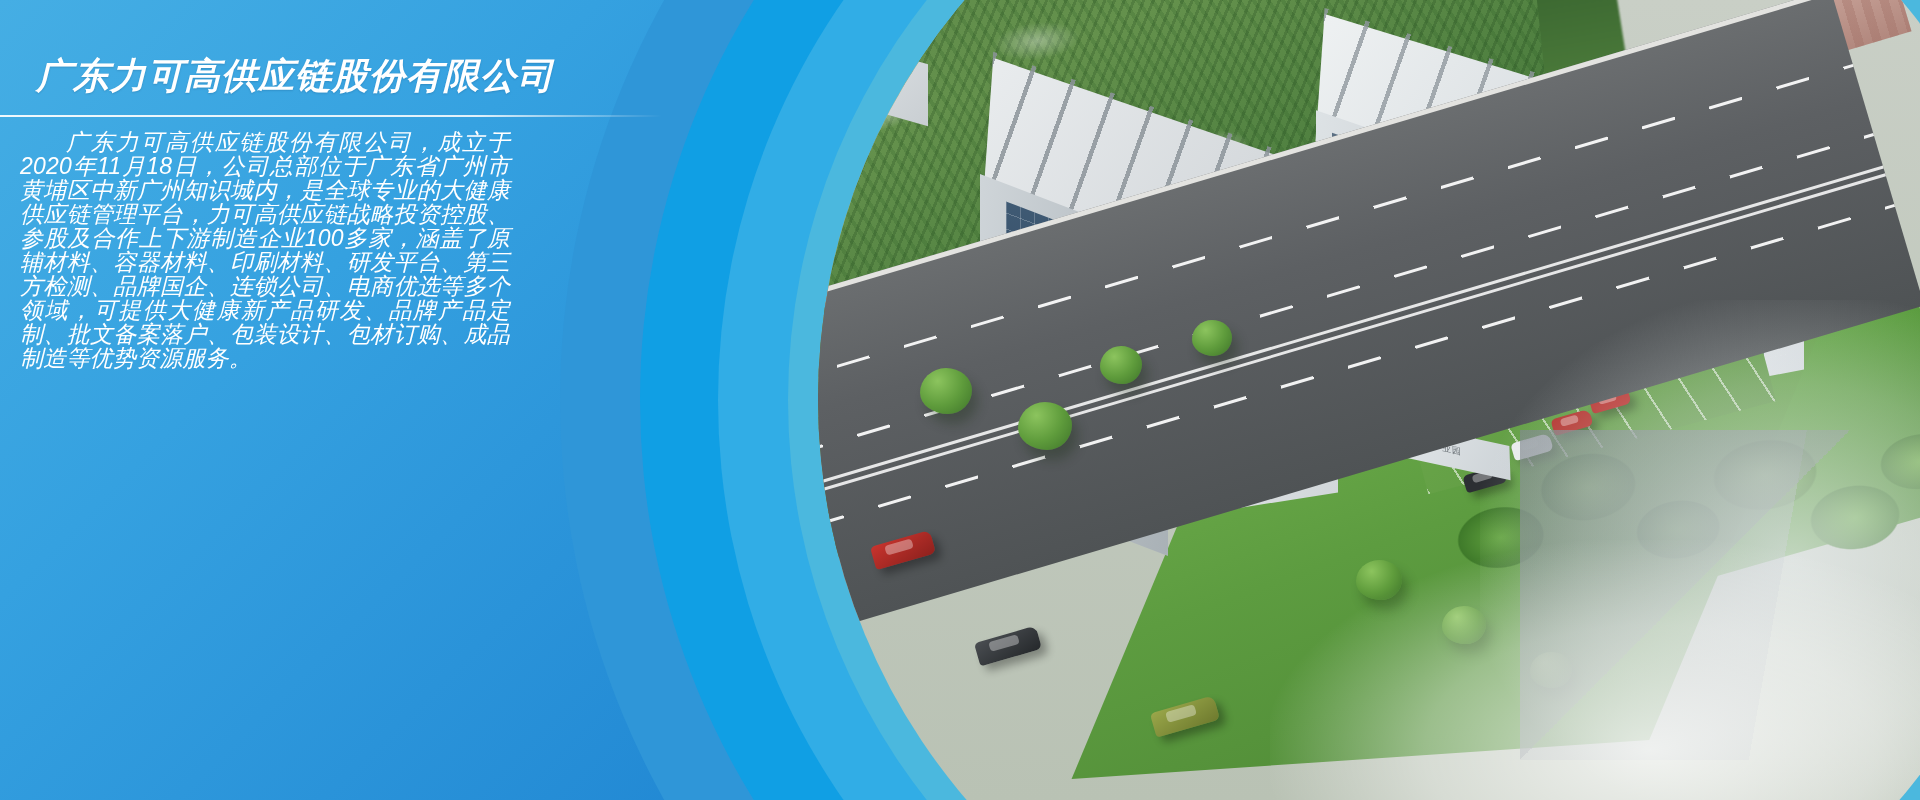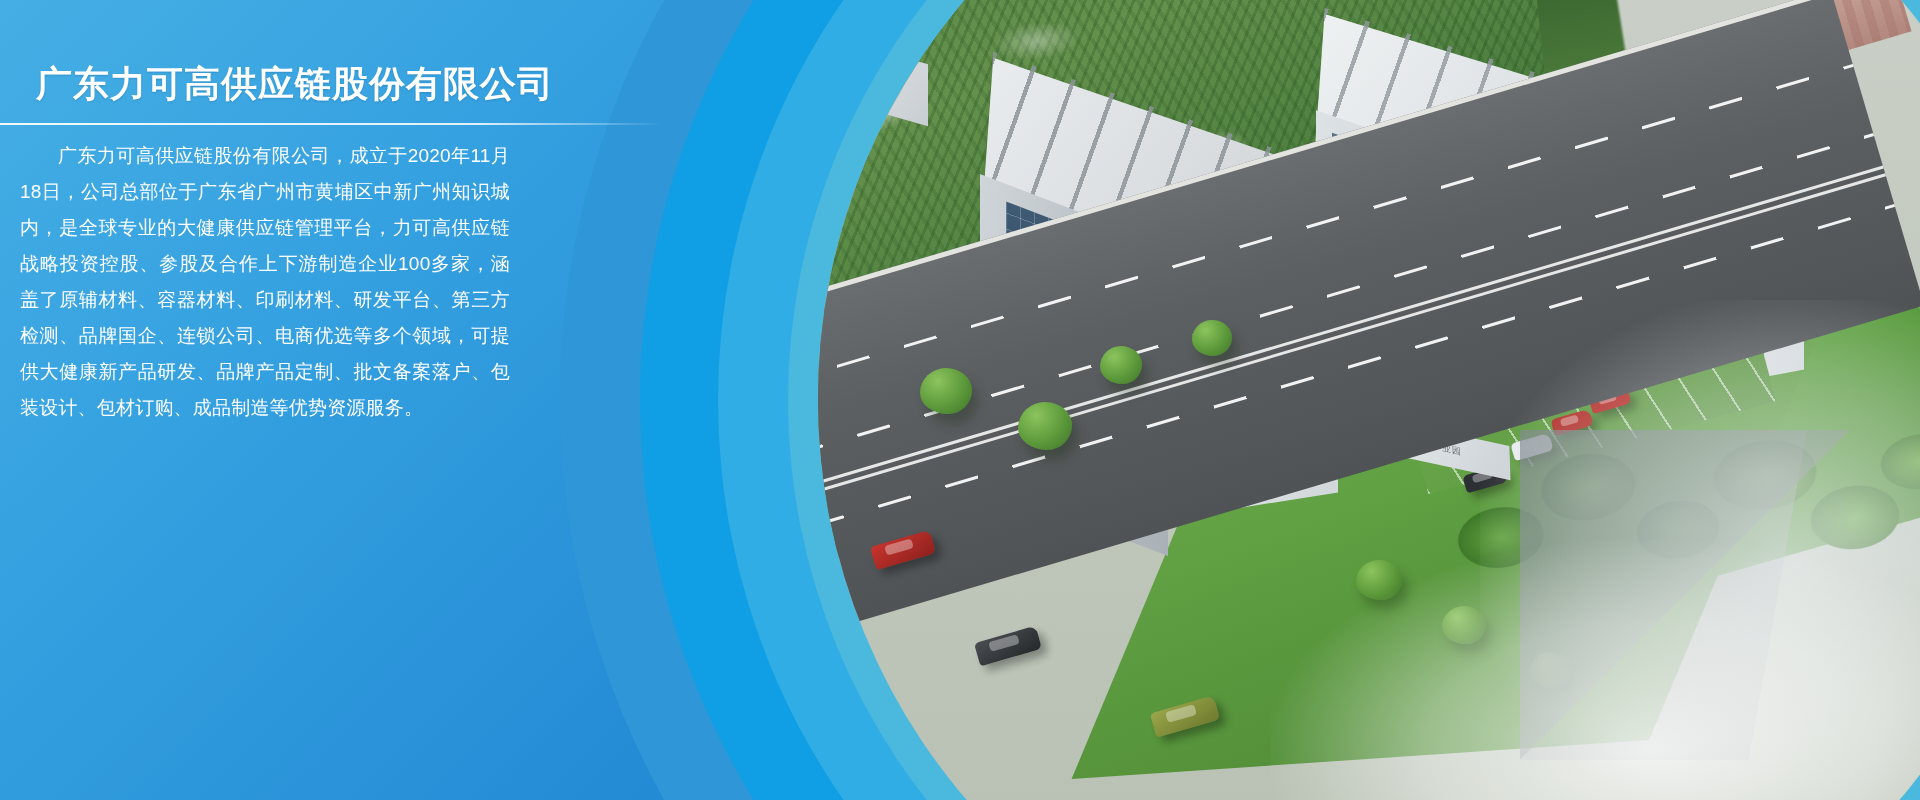--- a/index.html
+++ b/index.html
@@ -393,23 +393,24 @@
     background:
       linear-gradient(135deg, rgba(120,128,134,.65) 0 44%, rgba(255,255,255,0) 44%),
       linear-gradient(100deg, rgba(150,158,164,.5) 0 60%, rgba(255,255,255,0) 60%);
     opacity: .85;
   }
 
   
   .text-col {
     position: absolute;
     left: 0;
-    top: 8px;
+    top: 0;
     width: 700px;
     height: 576px;
+    font-style: italic;
   }
   .title {
     position: absolute;
     left: 36px;
     top: 52px;
     font-size: 36px;
     font-weight: bold;
     color: #ffffff;
     letter-spacing: 1px;
     white-space: nowrap;
@@ -421,22 +422,22 @@
     top: 115px;
     width: 662px;
     height: 2px;
     background: linear-gradient(90deg, rgba(255,255,255,.92) 0%, rgba(255,255,255,.85) 72%, rgba(255,255,255,0) 100%);
   }
   .body-text {
     position: absolute;
     left: 20px;
     top: 130px;
     width: 490px;
-    font-size: 19px;
-    line-height: 36px;
+    font-size: 23px;
+    line-height: 24px;
     color: #ffffff;
     letter-spacing: 0.2px;
   }
   .body-text p {
     margin: 0;
     text-indent: 2em;
     text-align: justify;
     text-justify: inter-ideograph;
   }
 </style>

